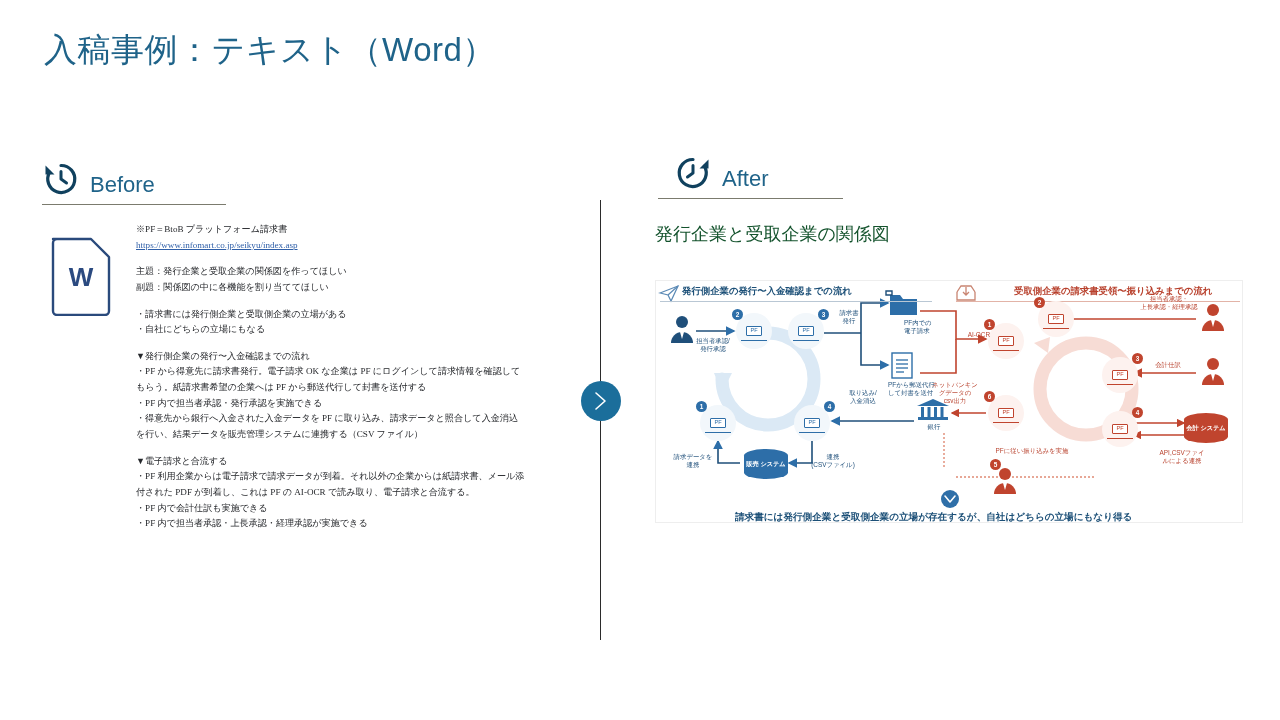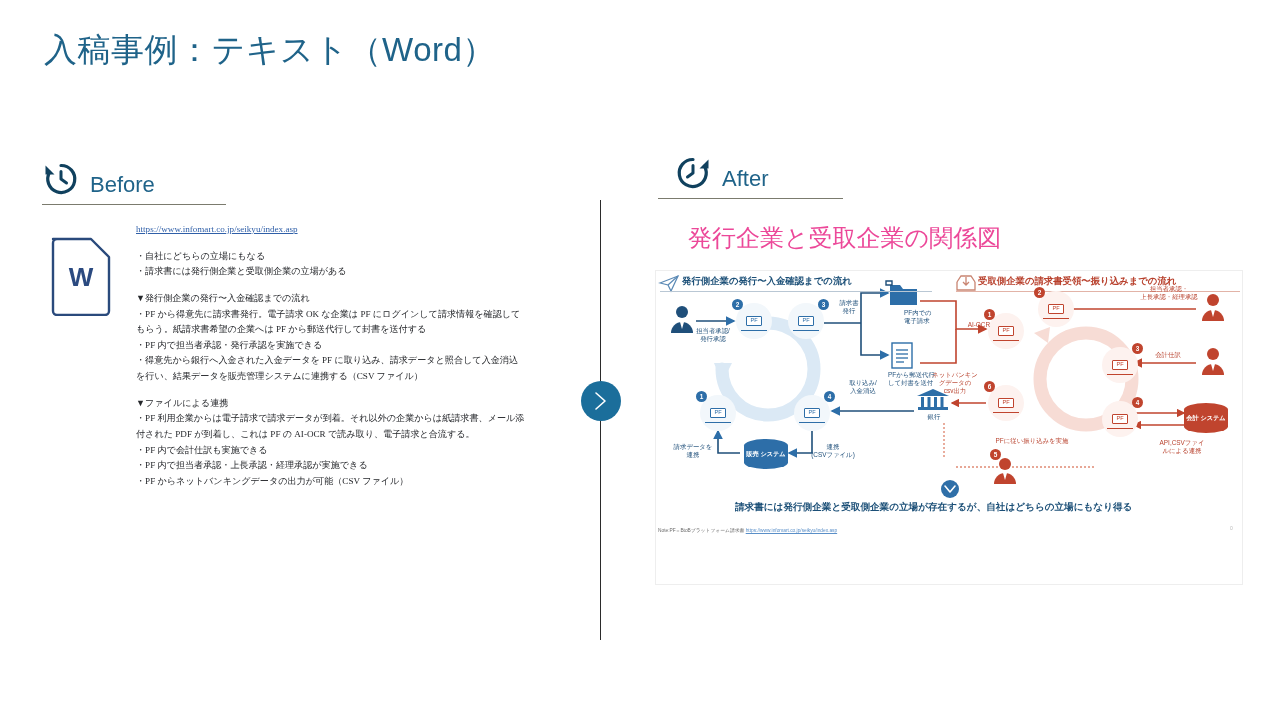--- a/index.html
+++ b/index.html
@@ -106,30 +106,29 @@
     align-items: center;
     justify-content: center;
   }
   .chev-btn svg { display: block; }
 
   
   .after-subtitle {
     position: absolute;
     left: 655px;
     top: 222px;
-    font-size: 24px;
-    color: #ec4899;
-    margin-left: 33px;
+    font-size: 18px;
+    color: #14532d;
   }
   .diagram {
     position: absolute;
     left: 655px;
-    top: 270px;
+    top: 280px;
     width: 588px;
-    height: 315px;
+    height: 243px;
     background: #ffffff;
     border: 1px solid #eeeeee;
     box-sizing: border-box;
     overflow: hidden;
   }
   .diagram .dg-svg { position: absolute; left: 0; top: 0; }
 
   
   .dg-txt {
     position: absolute;
@@ -140,21 +139,21 @@
     white-space: pre-line;
   }
   .dg-txt.red { color: #b8402c; }
   .dg-head {
     position: absolute;
     font-size: 9.4px;
     font-weight: bold;
     color: #1b4f77;
     white-space: nowrap;
   }
-  .dg-head.red { color: #b8402c; }
+  .dg-head.red { color: #b8402c; margin-left: 36px; }
   .dg-headrule {
     position: absolute;
     height: 1px;
     background: #b9c7d4;
   }
   .dg-headrule.red { background: #e2b3a7; }
   .dg-caption {
     position: absolute;
     font-size: 9.6px;
     font-weight: bold;
@@ -255,42 +254,46 @@
 
 <div class="word-icon">
   <svg viewBox="0 0 66 82" width="66" height="82" aria-hidden="true">
     <path d="M5 5 h38 l18 18 v54 a4 4 0 0 1 -4 4 h-48 a4 4 0 0 1 -4 -4 v-68 a4 4 0 0 1 4 -4 z" fill="#ffffff" stroke="#2a4a7c" stroke-width="2.4" stroke-linejoin="round"></path>
     <text x="33" y="52" text-anchor="middle" font-family="Liberation Sans, sans-serif" font-size="26" font-weight="bold" fill="#2b4a80">W</text>
   </svg>
 </div>
 
 <div class="before-body">
   <div class="blk">
+    <div class="ln">※PF＝BtoB プラットフォーム請求書</div>
     <div class="ln"><a class="link" href="#">https://www.infomart.co.jp/seikyu/index.asp</a></div>
   </div>
 
-
   <div class="blk">
+    <div class="ln">主題：発行企業と受取企業の関係図を作ってほしい</div>
+    <div class="ln">副題：関係図の中に各機能を割り当ててほしい</div>
+  </div>
+
+  <div class="blk">
+    <div class="ln">・請求書には発行側企業と受取側企業の立場がある</div>
     <div class="ln">・自社にどちらの立場にもなる</div>
-    <div class="ln">・請求書には発行側企業と受取側企業の立場がある</div>
   </div>
 
   <div class="blk">
     <div class="ln">▼発行側企業の発行〜入金確認までの流れ</div>
     <div class="ln wrap">・PF から得意先に請求書発行。電子請求 OK な企業は PF にログインして請求情報を確認してもらう。紙請求書希望の企業へは PF から郵送代行して封書を送付する</div>
     <div class="ln">・PF 内で担当者承認・発行承認を実施できる</div>
     <div class="ln wrap">・得意先から銀行へ入金された入金データを PF に取り込み、請求データと照合して入金消込を行い、結果データを販売管理システムに連携する（CSV ファイル）</div>
   </div>
 
   <div class="blk">
-    <div class="ln">▼ファイルによる連携</div>
+    <div class="ln">▼電子請求と合流する</div>
     <div class="ln wrap">・PF 利用企業からは電子請求で請求データが到着。それ以外の企業からは紙請求書、メール添付された PDF が到着し、これは PF の AI-OCR で読み取り、電子請求と合流する。</div>
     <div class="ln">・PF 内で会計仕訳も実施できる</div>
     <div class="ln">・PF 内で担当者承認・上長承認・経理承認が実施できる</div>
-    <div class="ln">・PF からネットバンキングデータの出力が可能（CSV ファイル）</div>
   </div>
 </div>
 
 <div class="divider"></div>
 <div class="chev-btn">
   <svg width="18" height="20" viewBox="0 0 18 20" aria-hidden="true">
     <path d="M4 2 L13 10 L4 18" fill="none" stroke="#ffffff" stroke-width="1.6" stroke-linecap="round" stroke-linejoin="round"></path>
   </svg>
 </div>
 

